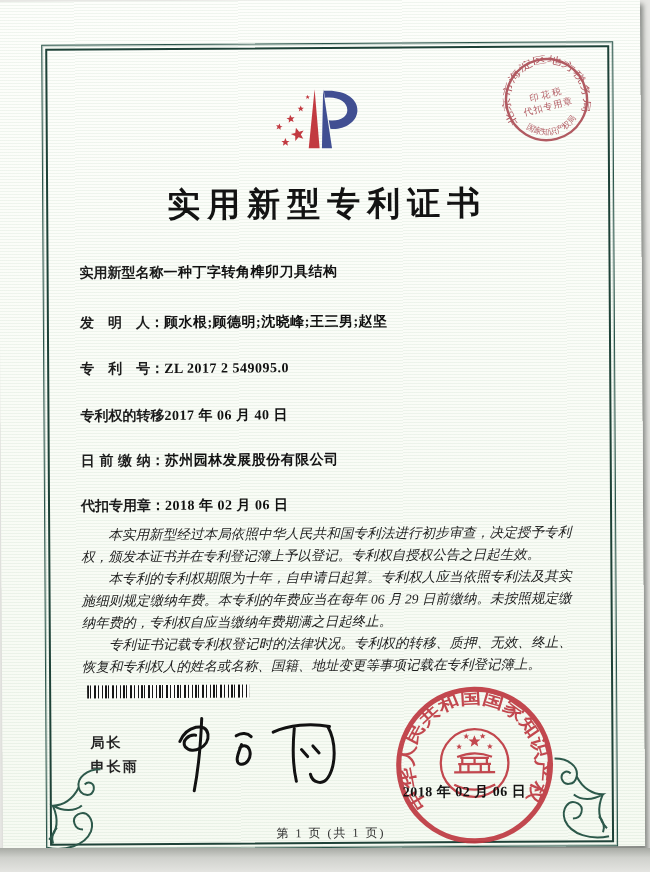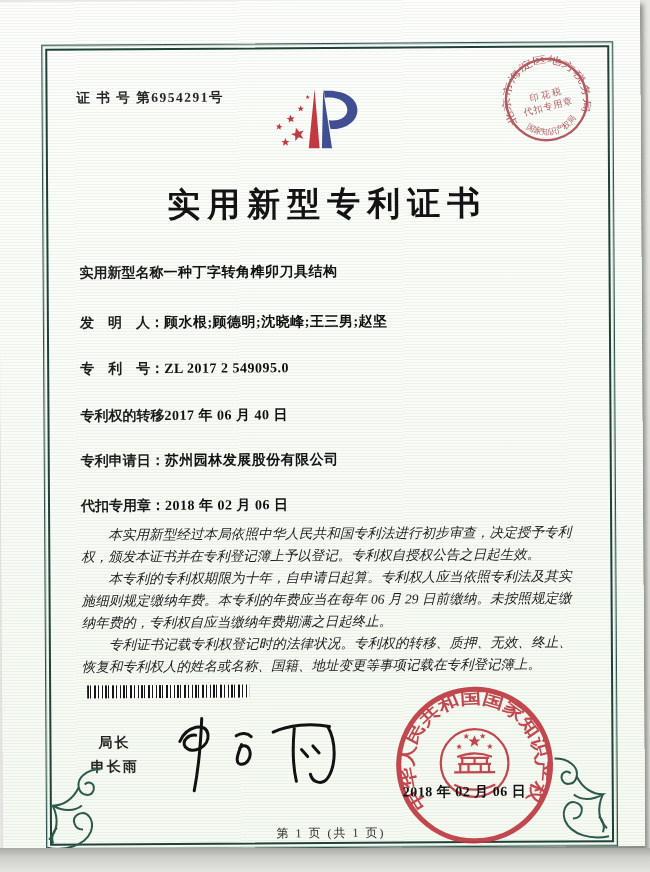--- a/index.html
+++ b/index.html
@@ -25,21 +25,21 @@
   .fvalue{font-weight:600;letter-spacing:0.5px;color:#111;}
   .f0{top:263px;} .f1{top:313px;} .f2{top:359px;} .f3{top:406px;} .f4{top:451px;} .f5{top:496px;}
   .paras{left:80px;top:523px;width:490px;font-size:13.5px;line-height:22px;
          font-style:italic;color:#1d1d1d;}
   .paras p{margin:0;text-indent:2em;text-align:justify;}
   .barcode{left:85px;top:684px;width:162px;height:13px;background:
     repeating-linear-gradient(90deg,#161616 0 2px,#fcfcfa 2px 3px,#161616 3px 4px,#fcfcfa 4px 7px,
       #161616 7px 9px,#fcfcfa 9px 11px,#161616 11px 12px,#fcfcfa 12px 15px,#161616 15px 16px,#fcfcfa 16px 18px);}
   .signer{left:88px;font-size:14px;font-weight:700;letter-spacing:2px;
           font-family:"Liberation Sans","DejaVu Sans",sans-serif;color:#222;}
-  .signer.t{top:733px;margin-left:8px;} .signer.n{top:757px;}
+  .signer.t{top:733px;} .signer.n{top:757px;}
   .sig{left:158px;top:710px;}
   .seal{left:390px;top:684px;opacity:0.93;}
   .seal-date{left:400px;top:784px;width:150px;font-size:14px;font-weight:700;letter-spacing:0.5px;
              color:#121212;z-index:5;white-space:nowrap;}
   .tax-stamp{left:502px;top:55px;transform:rotate(-14deg);opacity:0.88;}
   .logo{left:268px;top:82px;}
   .flourish{color:#2d594b;}
   .flo-l{left:40px;top:766px;}
   .flo-r{left:546px;top:756px;transform:scaleX(-1);}
   .footer{left:44px;width:568px;top:825px;text-align:center;font-size:12px;letter-spacing:2px;color:#2e2e2e;}
@@ -49,21 +49,20 @@
 </head>
 <body>
 
 <div class="scan">
   <div class="paper">
 
     <div class="frame">
       <div class="frame-inner"></div>
     </div>
 
-    <div class="abs cert-no">证 书 号 第6954291号</div>
 
     <svg class="abs tax-stamp" width="92" height="92" viewBox="0 0 100 100">
       <defs>
         <path id="tsTop" d="M13.7,66.9 A40,40 0 1 1 86.3,66.9" fill="none"></path>
         <path id="tsBot" d="M20.9,74.4 A38,38 0 0 0 79.1,74.4" fill="none"></path>
       </defs>
       <circle cx="50" cy="50" r="44" fill="none" stroke="#a8454e" stroke-width="2.6"></circle>
       <text font-size="10.5" fill="#a8454e" textLength="166" lengthAdjust="spacingAndGlyphs">
         <textPath href="#tsTop">北京市海淀区地方税务局</textPath>
       </text>
@@ -99,21 +98,21 @@
     <div class="abs field f1">
       <span class="flabel">发明人</span><span class="fcolon">：</span><span class="fvalue">顾水根;顾德明;沈晓峰;王三男;赵坚</span>
     </div>
     <div class="abs field f2">
       <span class="flabel">专利号</span><span class="fcolon">：</span><span class="fvalue">ZL 2017 2 549095.0</span>
     </div>
     <div class="abs field f3">
       <span class="flabel">专利权的转移</span><span class="fcolon">：</span><span class="fvalue">2017 年 06 月 40 日</span>
     </div>
     <div class="abs field f4">
-      <span class="flabel">专利申请日</span><span class="fcolon">：</span><span class="fvalue">苏州园林发展股份有限公司</span>
+      <span class="flabel">日前缴纳</span><span class="fcolon">：</span><span class="fvalue">苏州园林发展股份有限公司</span>
     </div>
     <div class="abs field f5">
       <span class="flabel">代扣专用章</span><span class="fcolon">：</span><span class="fvalue">2018 年 02 月 06 日</span>
     </div>
 
     <div class="abs paras">
       <p>本实用新型经过本局依照中华人民共和国专利法进行初步审查，决定授予专利权，颁发本证书并在专利登记簿上予以登记。专利权自授权公告之日起生效。</p>
       <p>本专利的专利权期限为十年，自申请日起算。专利权人应当依照专利法及其实施细则规定缴纳年费。本专利的年费应当在每年 06 月 29 日前缴纳。未按照规定缴纳年费的，专利权自应当缴纳年费期满之日起终止。</p>
       <p>专利证书记载专利权登记时的法律状况。专利权的转移、质押、无效、终止、恢复和专利权人的姓名或名称、国籍、地址变更等事项记载在专利登记簿上。</p>
     </div>

